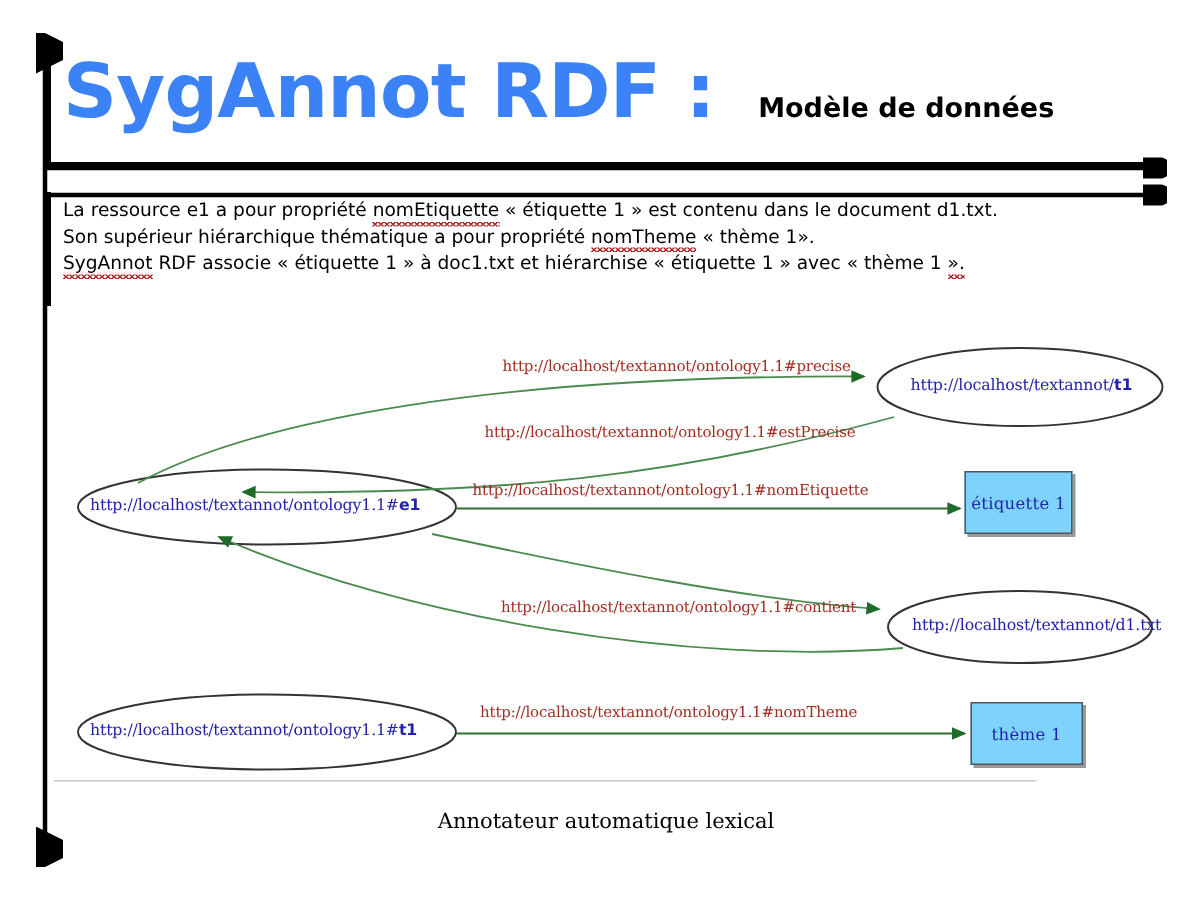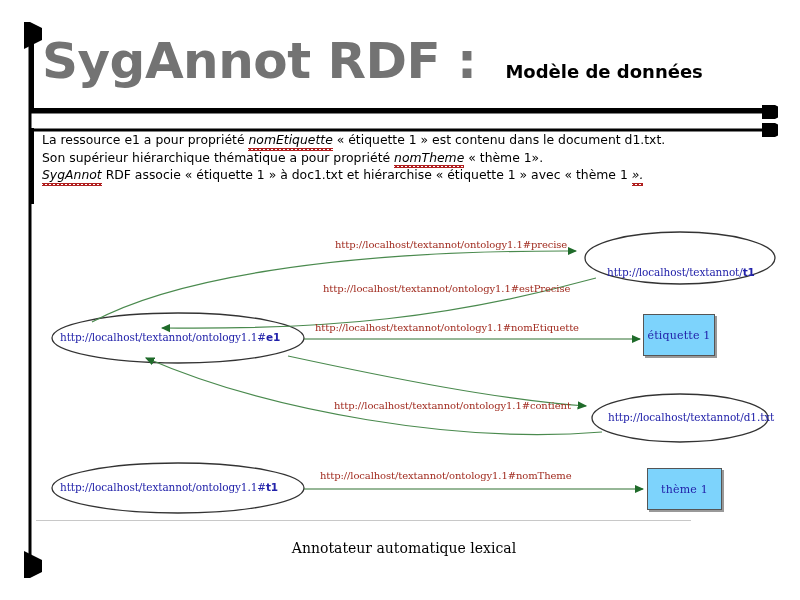--- a/index.html
+++ b/index.html
@@ -54,21 +54,21 @@
     left: 8px;
     top: 4px;
     white-space: nowrap;
   }
   #title-main {
     font-family: "DejaVu Sans", sans-serif;
     font-weight: bold;
     font-size: 50px;
     line-height: 62px;
     letter-spacing: -0.5px;
-    color: #737373;
+    color: #3b82f6;
     position: relative;
   }
   #title-squiggle {
     position: absolute;
     left: 2px;
     bottom: 4px;
     width: 190px;
     height: 6px;
     overflow: hidden;
   }
@@ -96,21 +96,20 @@
     top: 3px;
     font-family: "DejaVu Sans", sans-serif;
     font-size: 12.4px;
     line-height: 17.5px;
     color: #000;
     white-space: nowrap;
   }
   .spell {
     position: relative;
     display: inline-block;
-    font-style: italic;
   }
   .spell::after {
     content: "";
     position: absolute;
     left: 0; right: 0;
     bottom: -2px;
     height: 3px;
     background-image:
       linear-gradient(135deg, transparent 40%, #b02020 40%, #b02020 60%, transparent 60%),
       linear-gradient(45deg, transparent 40%, #b02020 40%, #b02020 60%, transparent 60%);
@@ -266,21 +265,21 @@
 
       <path d="M 258,150 C 360,172 470,194 556,200" fill="none" stroke="#4a8a4e" stroke-width="1.2" marker-end="url(#grnArrow)"></path>
 
       <path d="M 572,226 C 430,238 240,206 116,152" fill="none" stroke="#4a8a4e" stroke-width="1.2" marker-end="url(#grnArrow)"></path>
 
       <path d="M 274,283 L 613,283" fill="none" stroke="#2e7030" stroke-width="1.2" marker-end="url(#grnArrow)"></path>
 
       <path d="M 616,112 L 616,126 L 620,122 L 623,128 L 626,126 L 623,121 L 628,120 Z" fill="#ffffff" stroke="#555" stroke-width="1"></path>
     </svg>
 
-    <div class="node-label" style="left:577px; top:60px;text-align:center;">
+    <div class="node-label" style="left:577px; top:45px;text-align:center;">
       <span>http://localhost/textannot/</span><b>t1</b>
     </div>
 
     <div class="node-label" style="left:30px; top:125px;">
       <span>http://localhost/textannot/ontology1.1#</span><b>e1</b>
     </div>
 
     <div class="node-label" style="left:578px; top:205px;">
       <span>http://localhost/textannot/</span><span>d1.txt</span>
     </div>

